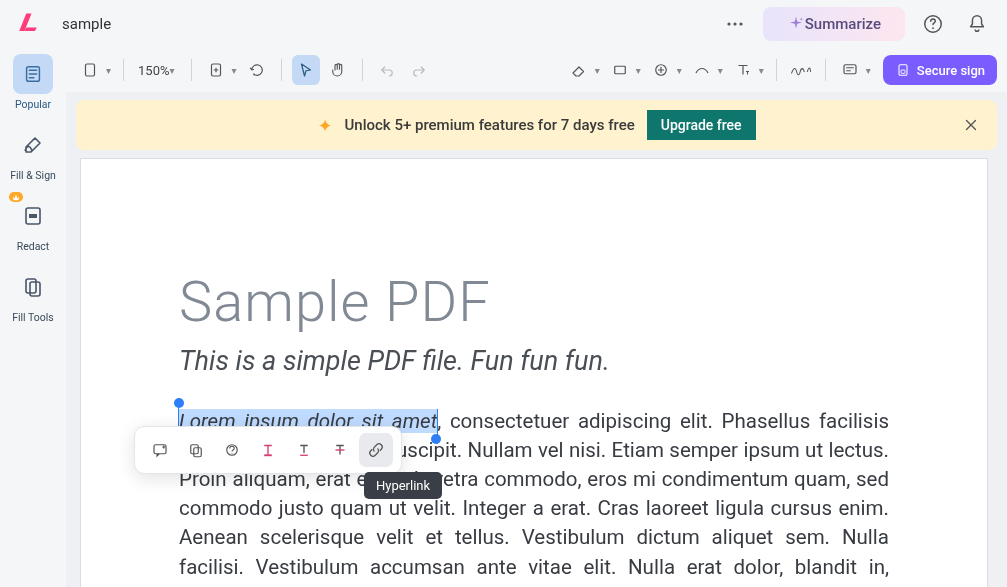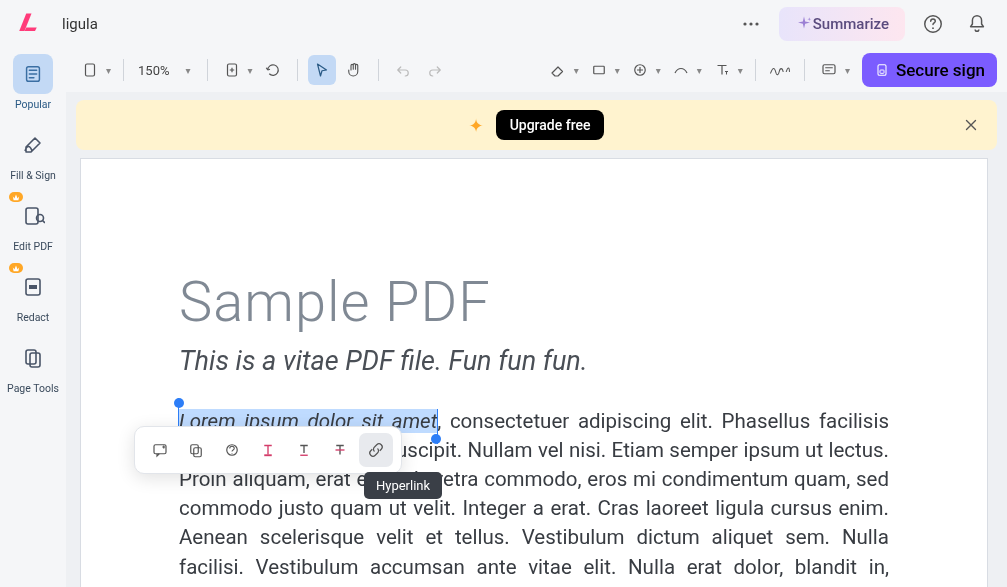--- a/index.html
+++ b/index.html
@@ -21,21 +21,21 @@
       background: #f5f6f8;
       gap: 12px;
     }
     .logo svg { width: 28px; height: 28px; }
     .doc-name { font-size: 15px; color: #333; margin-left: 8px; }
     .header-spacer { flex: 1; }
     .more-dots { width: 32px; height: 32px; display:flex; align-items:center; justify-content:center; cursor:pointer; color:#555;}
     .summarize-btn {
       background: linear-gradient(90deg, #e8e4fb 0%, #fde6ef 100%);
       border-radius: 8px;
-      padding: 8px 16px;
+      padding: 8px 24px;
       display: flex;
       align-items: center;
       font-size: 15px;
       color: #5a4b7e;
       cursor: pointer;
       font-weight: 500;
     }
     .share-wrap { display:flex; align-items:center; }
     .share-btn {
       background: #d6e8f7;
@@ -110,43 +110,43 @@
     }
     .tool-group { display:flex; align-items:center; gap:2px; }
     .tool-divider { width:1px; height:22px; background:#d0d4da; margin:0 6px; }
     .tool-btn {
       width: 28px; height: 30px; display:flex; align-items:center; justify-content:center;
       border-radius:6px; cursor:pointer; color:#555;
     }
     .tool-btn.active { background:#c3d9f5; color:#2a5a85; }
     .tool-btn.disabled { color:#bbb; cursor:default; }
     .chev-down { font-size:10px; color:#888; margin-left:-2px; padding:0 2px; cursor:pointer;}
-    .zoom { font-size:13px; color:#444; padding:0 4px; display:flex; align-items:center; gap:16px; cursor:pointer;}
+    .zoom { font-size:13px; color:#444; padding:0 4px; display:flex; align-items:center; gap:0; cursor:pointer;}
     .toolbar-spacer { flex:1; }
     .secure-sign {
-      background:#7b5cff; color:#000000; border-radius:8px;
+      background:#7b5cff; color:#ffffff; border-radius:8px;
       padding:7px 12px; display:flex; align-items:center; gap:6px;
-      font-size:17px; font-weight:500; cursor:pointer;
+      font-size:13px; font-weight:500; cursor:pointer;
       margin-left:6px;
     }
 
     .promo-bar {
       background: #fff3cf;
       padding: 10px 16px;
       display:flex;
       align-items:center;
       justify-content:center;
       gap: 12px;
       position:relative;
       margin: 8px 10px 8px 10px;
       border-radius: 8px;
     }
     .promo-text { font-size:15px; color:#3a3a3a; font-weight:500; }
     .upgrade-btn {
-      background:#000000; color:#fff; border-radius:8px;
+      background:#0f766e; color:#fff; border-radius:0;
       padding:7px 14px; font-size:14px; font-weight:500; cursor:pointer;
     }
     .promo-close {
       position:absolute; right:14px; top:50%; transform:translateY(-50%);
       cursor:pointer; color:#555; width:24px; height:24px;
       display:flex; align-items:center; justify-content:center;
     }
     .sparkle { color:#ffa726; font-size:18px; }
 
     .doc-area {
@@ -237,21 +237,21 @@
 </head>
 <body>
 
 <div class="header">
   <div class="logo">
     <svg viewBox="0 0 32 32" width="28" height="28">
       <path d="M6 24 L14 4 L20 4 L12 24 Z" fill="#ff3b7a"></path>
       <path d="M12 24 L24 24 L26 20 L14 20 Z" fill="#ff3b7a"></path>
     </svg>
   </div>
-  <div class="doc-name">ligula</div>
+  <div class="doc-name">sample</div>
   <div class="header-spacer"></div>
   <div class="more-dots">
     <svg width="20" height="20" viewBox="0 0 20 20">
         <circle cx="4" cy="10" r="1.6" fill="currentColor"></circle>
         <circle cx="10" cy="10" r="1.6" fill="currentColor"></circle>
         <circle cx="16" cy="10" r="1.6" fill="currentColor"></circle>
       </svg>
   </div>
   <div class="summarize-btn">
     <svg width="18" height="18" viewBox="0 0 24 24">
@@ -292,59 +292,44 @@
 
     <div class="sidebar-item">
       <div class="sidebar-icon-wrap">
         <svg width="24" height="24" viewBox="0 0 24 24">
             <path d="M4 18 c2-6 5-6 7 0 M14 5 l5 5 -9 9 -5 0 0-5 Z" fill="none" stroke="currentColor" stroke-width="1.6" stroke-linejoin="round"></path>
           </svg>
       </div>
       <div class="sidebar-label">Fill &amp; Sign</div>
     </div>
 
+
     <div class="sidebar-item">
       <div class="sidebar-icon-wrap">
         <div class="pro-badge">
           <svg width="8" height="8" viewBox="0 0 10 10">
               <path d="M1 4 L3 7 L5 2 L7 7 L9 4 L8 9 L2 9 Z" fill="#fff"></path>
             </svg>
         </div>
         <svg width="24" height="24" viewBox="0 0 24 24">
-            <rect x="5" y="4" width="12" height="16" rx="2" fill="none" stroke="currentColor" stroke-width="1.6"></rect>
-            <circle cx="19" cy="14" r="3.5" fill="none" stroke="currentColor" stroke-width="1.6"></circle>
-            <path d="M21.5 16.5 l2 2" stroke="currentColor" stroke-width="1.6" stroke-linecap="round"></path>
-          </svg>
-      </div>
-      <div class="sidebar-label">Edit PDF</div>
-    </div>
-
-    <div class="sidebar-item">
-      <div class="sidebar-icon-wrap">
-        <div class="pro-badge">
-          <svg width="8" height="8" viewBox="0 0 10 10">
-              <path d="M1 4 L3 7 L5 2 L7 7 L9 4 L8 9 L2 9 Z" fill="#fff"></path>
-            </svg>
-        </div>
-        <svg width="24" height="24" viewBox="0 0 24 24">
             <rect x="5" y="4" width="14" height="16" rx="2" fill="none" stroke="currentColor" stroke-width="1.6"></rect>
             <rect x="8" y="10" width="8" height="4" fill="currentColor"></rect>
           </svg>
       </div>
       <div class="sidebar-label">Redact</div>
     </div>
 
     <div class="sidebar-item">
       <div class="sidebar-icon-wrap">
         <svg width="24" height="24" viewBox="0 0 24 24">
             <rect x="5" y="4" width="10" height="14" rx="2" fill="none" stroke="currentColor" stroke-width="1.6"></rect>
             <rect x="9" y="7" width="10" height="14" rx="2" fill="none" stroke="currentColor" stroke-width="1.6"></rect>
           </svg>
       </div>
-      <div class="sidebar-label">Page Tools</div>
+      <div class="sidebar-label">Fill Tools</div>
     </div>
   </div>
 
   <div class="main">
     <div class="toolbar">
       <div class="tool-group">
         <div class="tool-btn">
             <svg width="18" height="18" viewBox="0 0 24 24">
               <rect x="6" y="4" width="12" height="16" rx="2" fill="none" stroke="currentColor" stroke-width="1.6"></rect>
             </svg>
@@ -459,32 +444,33 @@
         <svg width="16" height="16" viewBox="0 0 24 24">
             <rect x="6" y="4" width="12" height="16" rx="2" fill="none" stroke="#fff" stroke-width="1.6"></rect>
             <rect x="9" y="12" width="6" height="5" rx="1" fill="none" stroke="#fff" stroke-width="1.4"></rect>
           </svg>
         <span>Secure sign</span>
       </div>
     </div>
 
     <div class="promo-bar">
       <span class="sparkle">✦</span>
+      <span class="promo-text">Unlock 5+ premium features for 7 days free</span>
       <div class="upgrade-btn">Upgrade free</div>
       <div class="promo-close">
         <svg width="18" height="18" viewBox="0 0 24 24">
             <path d="M6 6 L18 18 M18 6 L6 18" stroke="currentColor" stroke-width="1.8" stroke-linecap="round"></path>
           </svg>
       </div>
     </div>
 
     <div class="doc-area">
       <div class="page">
         <div class="doc-title">Sample PDF</div>
-        <div class="doc-subtitle">This is a vitae PDF file. Fun fun fun.</div>
+        <div class="doc-subtitle">This is a simple PDF file. Fun fun fun.</div>
         <div class="body-text">
           <span class="sel"><span class="sel-handle start"></span><span>Lorem ipsum dolor sit amet</span><span class="sel-handle end"></span></span><span>, consectetuer adipiscing elit. Phasellus facilisis odio sed mi. Curabitur suscipit. Nullam vel nisi. Etiam semper ipsum ut lectus. Proin aliquam, erat eget pharetra commodo, eros mi condimentum quam, sed commodo justo quam ut velit. Integer a erat. Cras laoreet ligula cursus enim. Aenean scelerisque velit et tellus. Vestibulum dictum aliquet sem. Nulla facilisi. Vestibulum accumsan ante vitae elit. Nulla erat dolor, blandit in, rutrum quis, semper pulvinar, enim. Nullam varius congue risus. Vivamus sollicitudin, metus ut interdum eleifend, nisi tellus pellentesque elit, tristique accumsan eros quam et risus. Suspendisse libero odio, mattis sit amet, aliquet eget, hendrerit vel, nulla. Sed vitae augue. Aliquam erat volutpat. Aliquam feugiat vulputate nisl.</span>
         </div>
       </div>
 
       <div class="context-bar">
         <div class="ctx-btn">
             <svg width="18" height="18" viewBox="0 0 24 24">
               <rect x="4" y="5" width="16" height="12" rx="2" fill="none" stroke="currentColor" stroke-width="1.6"></rect>
               <path d="M8 17 v3 l3-3" stroke="currentColor" stroke-width="1.6" fill="none"></path>

